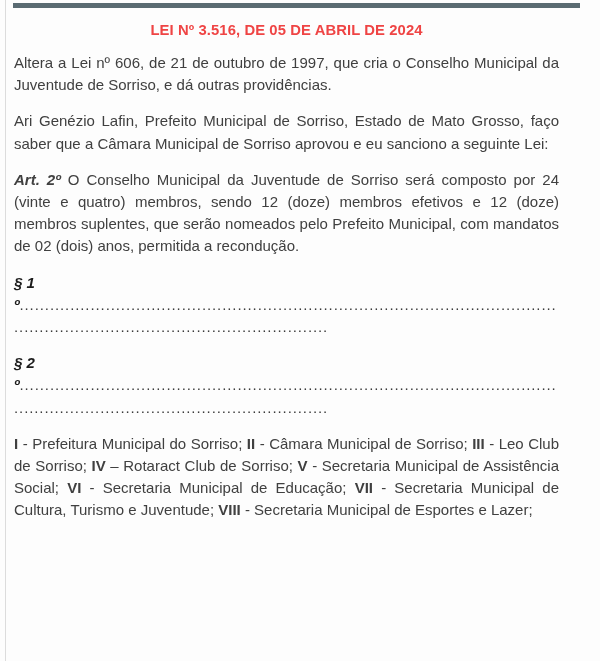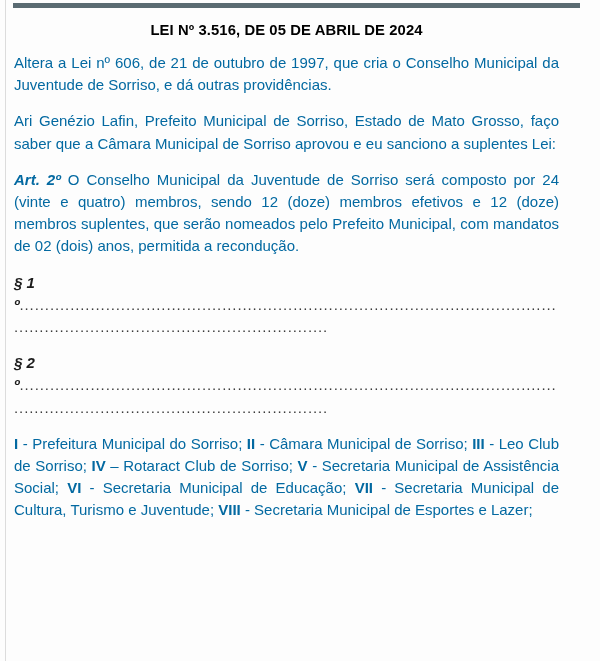--- a/index.html
+++ b/index.html
@@ -50,30 +50,30 @@
     top: 14px;
     width: 545px;
   }
 
   .doc-title {
     font-size: 14.8px;
     font-weight: bold;
     text-align: center;
     letter-spacing: 0.1px;
     margin: 8px 0 14px 0;
-    color: #000000;
+    color: #ef4444;
   }
 
   p.para {
     font-size: 15px;
     line-height: 22.2px;
     text-align: justify;
     text-justify: inter-word;
     margin: 0 0 14px 0;
-    color: #0369a1;
+    color: #404040;
     hyphens: manual;
   }
 
   p.para:last-child {
     margin-bottom: 8px;
   }
 
   .b    { font-weight: bold; }
   .bi   { font-weight: bold; font-style: italic; margin-top: 46px; }
 
@@ -101,21 +101,21 @@
 
   <div class="left-rule"></div>
   <div class="top-rule"></div>
 
   <div class="content">
 
     <div class="doc-title">LEI Nº 3.516, DE 05 DE ABRIL DE 2024</div>
 
     <p class="para">Altera a Lei nº 606, de 21 de outubro de 1997, que cria o Conselho Municipal da Juventude de Sorriso, e dá outras providências.</p>
 
-    <p class="para">Ari Genézio Lafin, Prefeito Municipal de Sorriso, Estado de Mato Grosso, faço saber que a Câmara Municipal de Sorriso aprovou e eu sanciono a suplentes Lei:</p>
+    <p class="para">Ari Genézio Lafin, Prefeito Municipal de Sorriso, Estado de Mato Grosso, faço saber que a Câmara Municipal de Sorriso aprovou e eu sanciono a seguinte Lei:</p>
 
 
     <p class="para"><span class="bi">Art. 2º</span><span> O Conselho Municipal da Juventude de Sorriso será composto por 24 (vinte e quatro) membros, sendo 12 (doze) membros efetivos e 12 (doze) membros suplentes, que serão nomeados pelo Prefeito Municipal, com mandatos de 02 (dois) anos, permitida a recondução.</span></p>
 
     <p class="dotted-para"><span class="bi">§ 1º</span><span class="dots">........................................................................................................................................................................</span></p>
 
     <p class="dotted-para"><span class="bi">§ 2º</span><span class="dots">........................................................................................................................................................................</span></p>
 
 
     <p class="para" id="incisos-paragraph"><span class="b">I</span><span> - Prefeitura Municipal do Sorriso; </span><span class="b">II</span><span> - Câmara Municipal de Sorriso; </span><span class="b">III</span><span> - Leo Club de Sorriso; </span><span class="b">IV</span><span> – Rotaract Club de Sorriso; </span><span class="b">V</span><span> - Secretaria Municipal de Assistência Social; </span><span class="b">VI</span><span> - Secretaria Municipal de Educação; </span><span class="b">VII</span><span> - Secretaria Municipal de Cultura, Turismo e Juventude; </span><span class="b">VIII</span><span> - Secretaria Municipal de Esportes e Lazer;</span></p>

